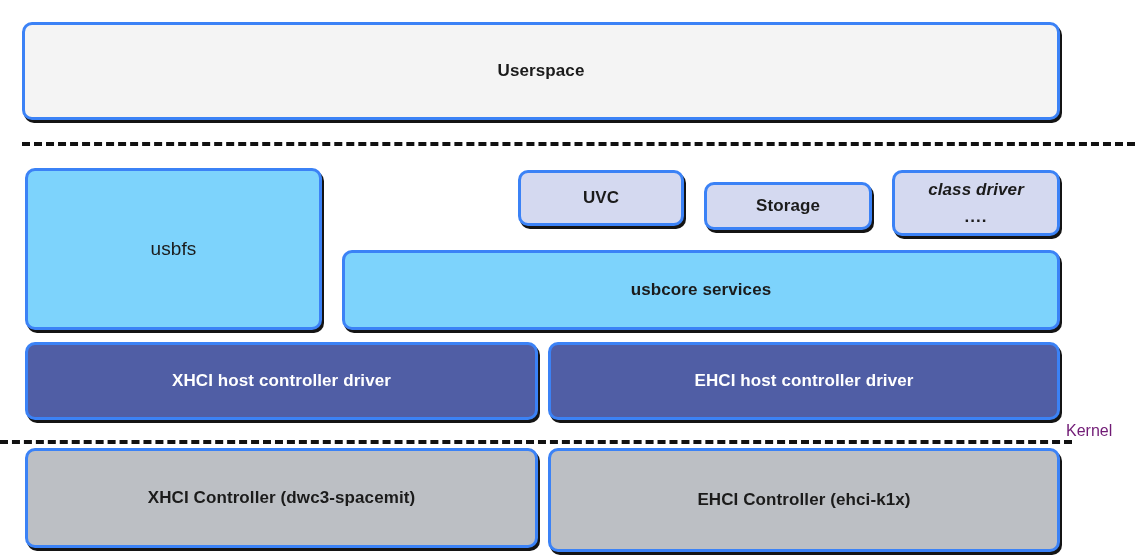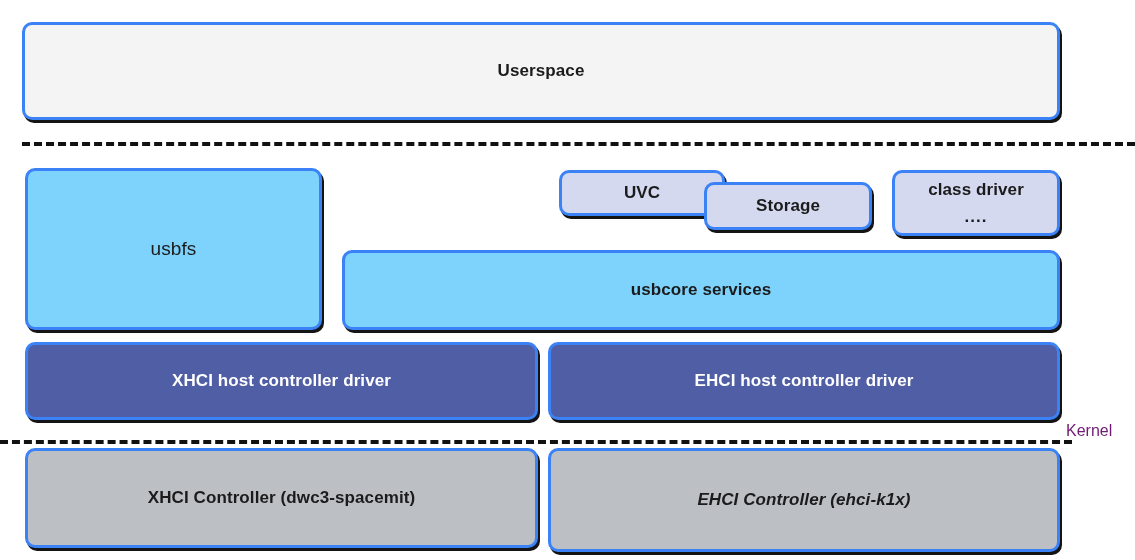--- a/index.html
+++ b/index.html
@@ -59,21 +59,21 @@
   
   .edge-label {
     position: absolute;
     font-size: 16px;
     color: #701a75;
     font-weight: normal;
     white-space: nowrap;
     line-height: 1;
   }
 
-  .sub-line { display: block; }
+  .sub-line { display: block; font-style: italic; }
   .dots-line {
     display: block;
     font-size: 17px;
     letter-spacing: 1px;
     margin-top: 6px;
   }
 </style>
 </head>
 <body>
 
@@ -83,21 +83,21 @@
     <span>Userspace</span>
   </div>
 
   <div class="divider" style="left:22px; top:142px; width:1113px;"></div>
 
   <div class="block fill-core label-regular" style="left:25px; top:168px; width:297px; height:162px; font-size:19px;">
     <span>usbfs</span>
   </div>
 
 
-  <div class="block fill-class" style="left:518px; top:170px; width:166px; height:46px;margin-left:41px;">
+  <div class="block fill-class" style="left:518px; top:170px; width:166px; height:56px;">
     <span>UVC</span>
   </div>
 
   <div class="block fill-class" style="left:704px; top:182px; width:168px; height:48px;">
     <span>Storage</span>
   </div>
 
   <div class="block fill-class" style="left:892px; top:170px; width:168px; height:66px;">
     <span class="sub-line">class driver</span>
     <span class="dots-line">....</span>
@@ -118,17 +118,17 @@
   <div class="divider" style="left:0px; top:440px; width:1072px;"></div>
 
   <div class="edge-label" style="left:1066px; top:423px;">Kernel</div>
 
   <div class="edge-label" style="left:1020px; top:448px;">HW</div>
 
   <div class="block fill-hw" style="left:25px; top:448px; width:513px; height:100px;">
     <span>XHCI Controller (dwc3-spacemit)</span>
   </div>
 
-  <div class="block fill-hw" style="left:548px; top:448px; width:512px; height:104px;font-style:italic;">
+  <div class="block fill-hw" style="left:548px; top:448px; width:512px; height:104px;">
     <span>EHCI Controller (ehci-k1x)</span>
   </div>
 
 </div>
 
 </body></html>

